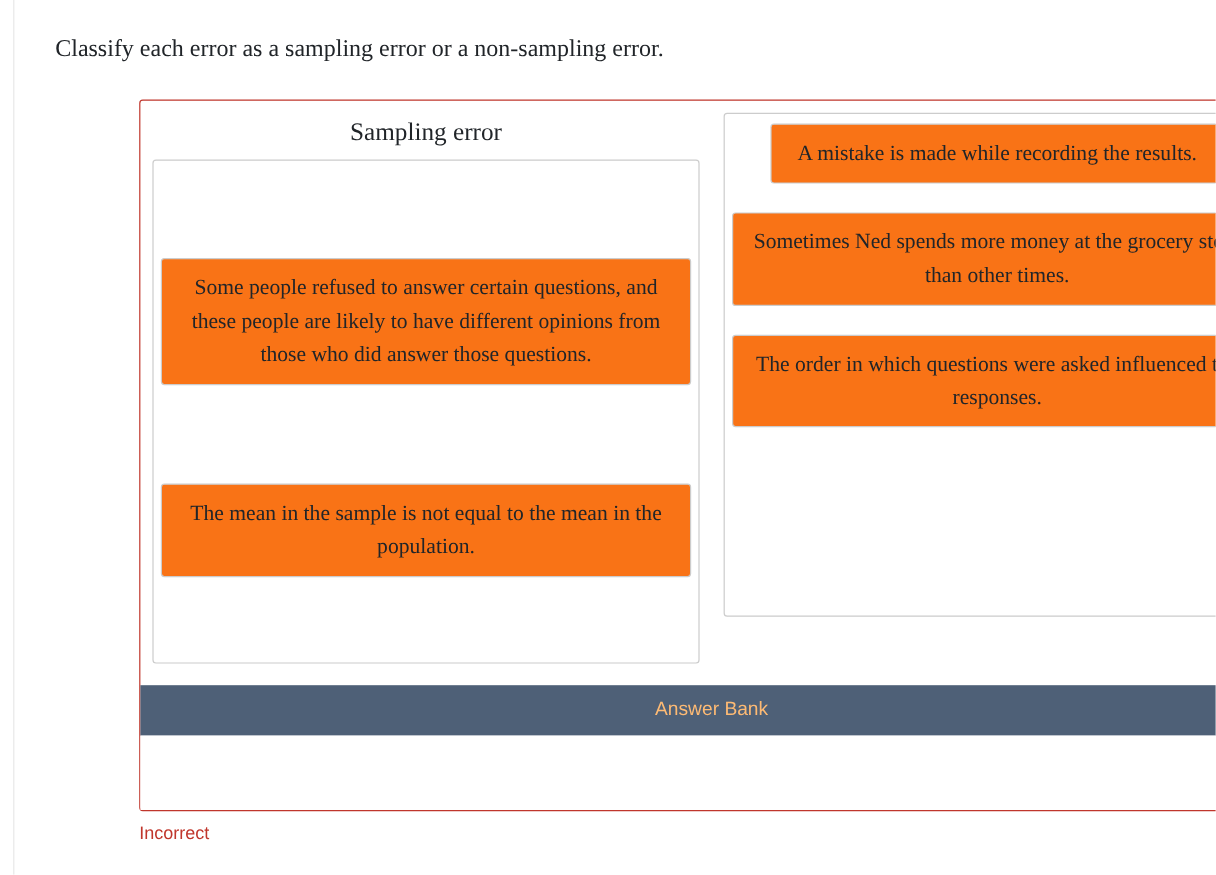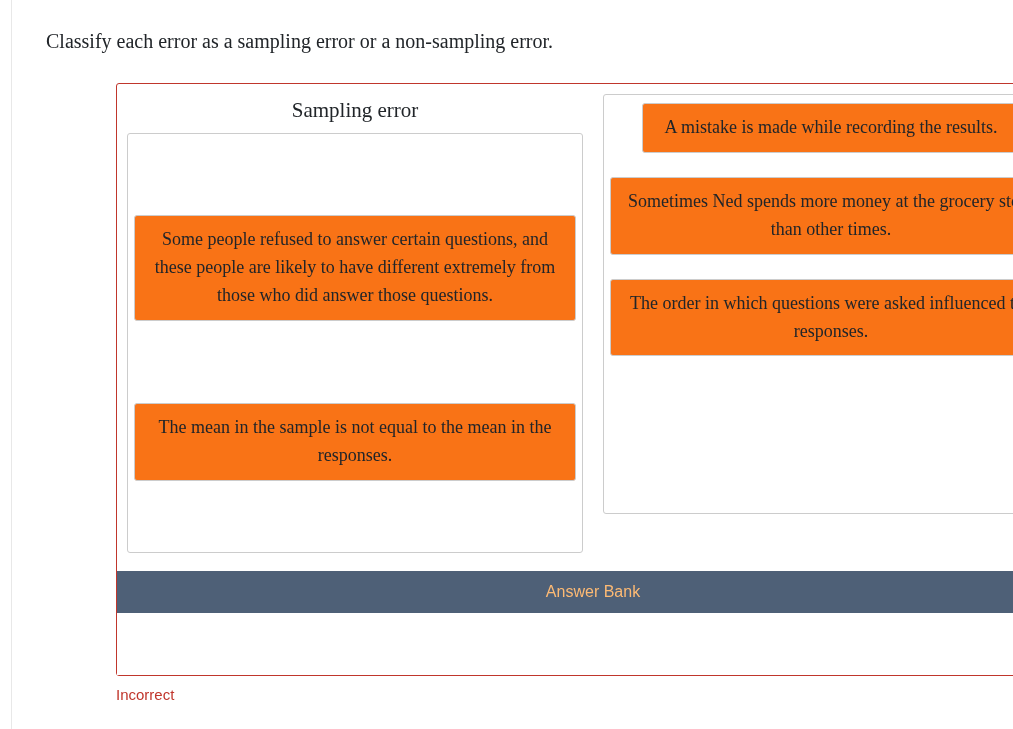--- a/index.html
+++ b/index.html
@@ -110,22 +110,22 @@
 <body>
 
 <div class="page">
   <div class="prompt">Classify each error as a sampling error or a non-sampling error.</div>
 
   <div class="exercise-box">
     <div class="columns">
       <div class="col">
         <div class="col-title">Sampling error</div>
         <div class="drop-zone left">
-          <div class="card">Some people refused to answer certain questions, and these people are likely to have different extremely from those who did answer those questions.</div>
-          <div class="card">The mean in the sample is not equal to the mean in the responses.</div>
+          <div class="card">Some people refused to answer certain questions, and these people are likely to have different opinions from those who did answer those questions.</div>
+          <div class="card">The mean in the sample is not equal to the mean in the population.</div>
         </div>
       </div>
       <div class="col">
         <div class="drop-zone right">
           <div class="card">A mistake is made while recording the results.</div>
           <div class="card">Sometimes Ned spends more money at the grocery store than other times.</div>
           <div class="card">The order in which questions were asked influenced the responses.</div>
         </div>
       </div>
     </div>

